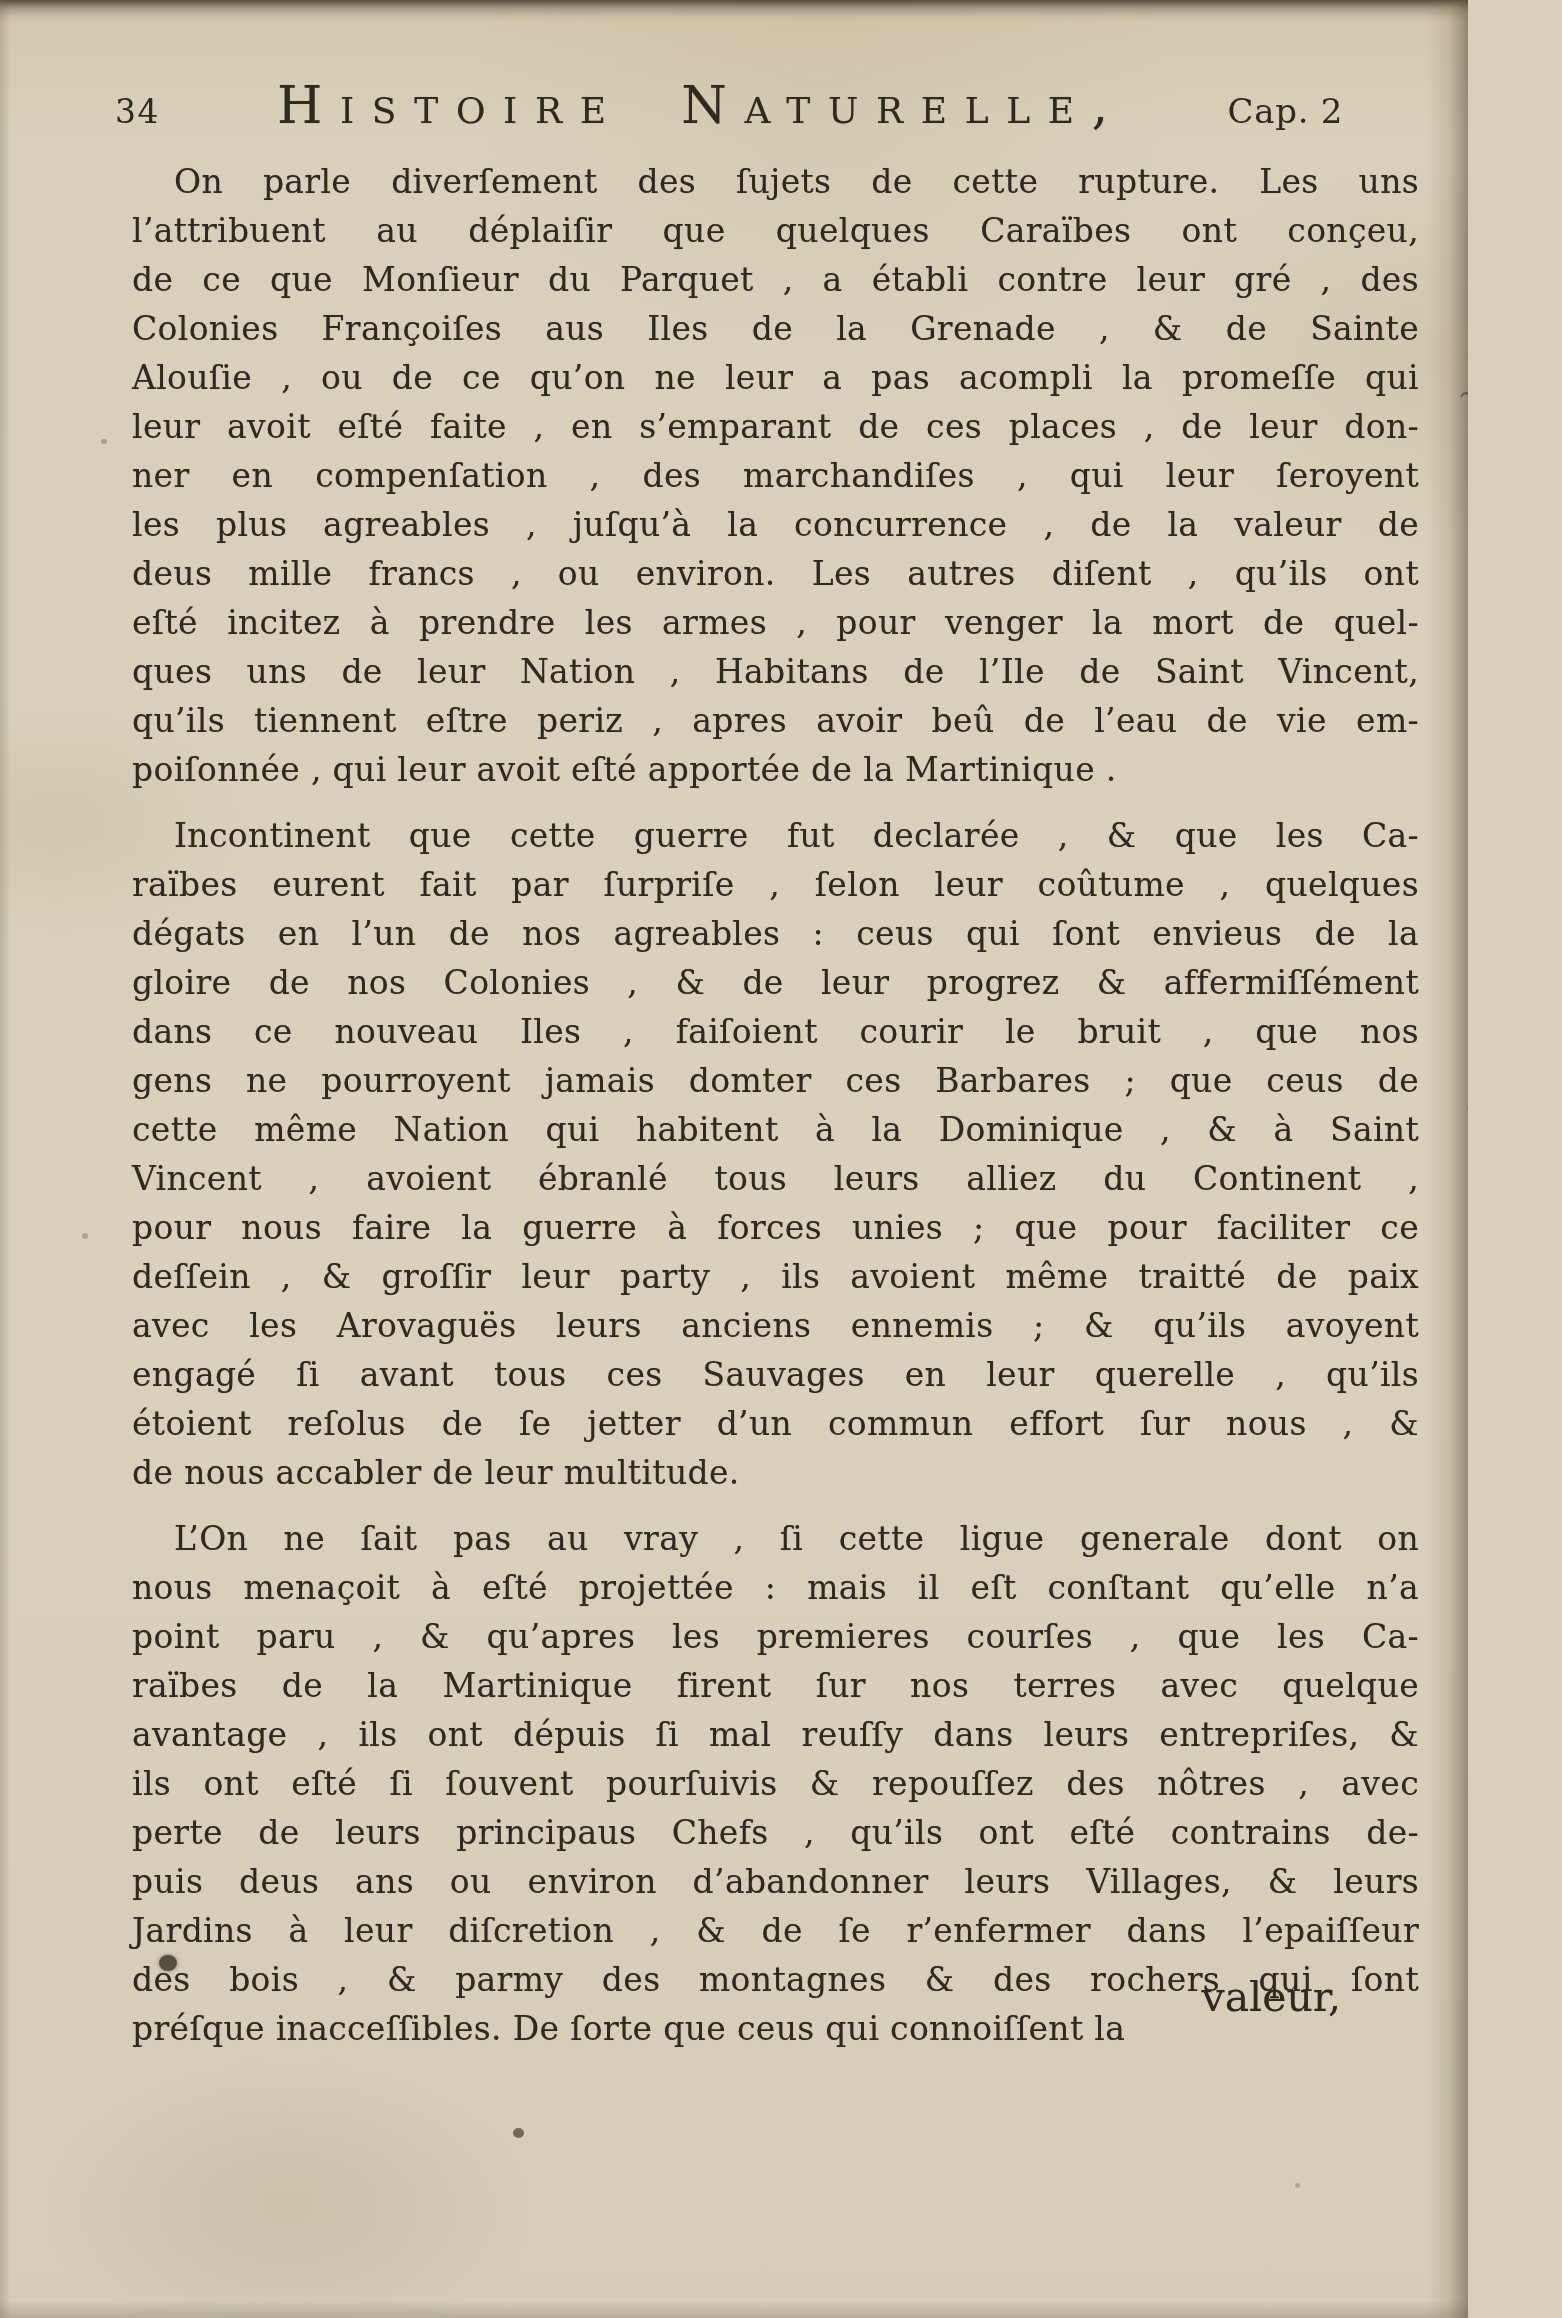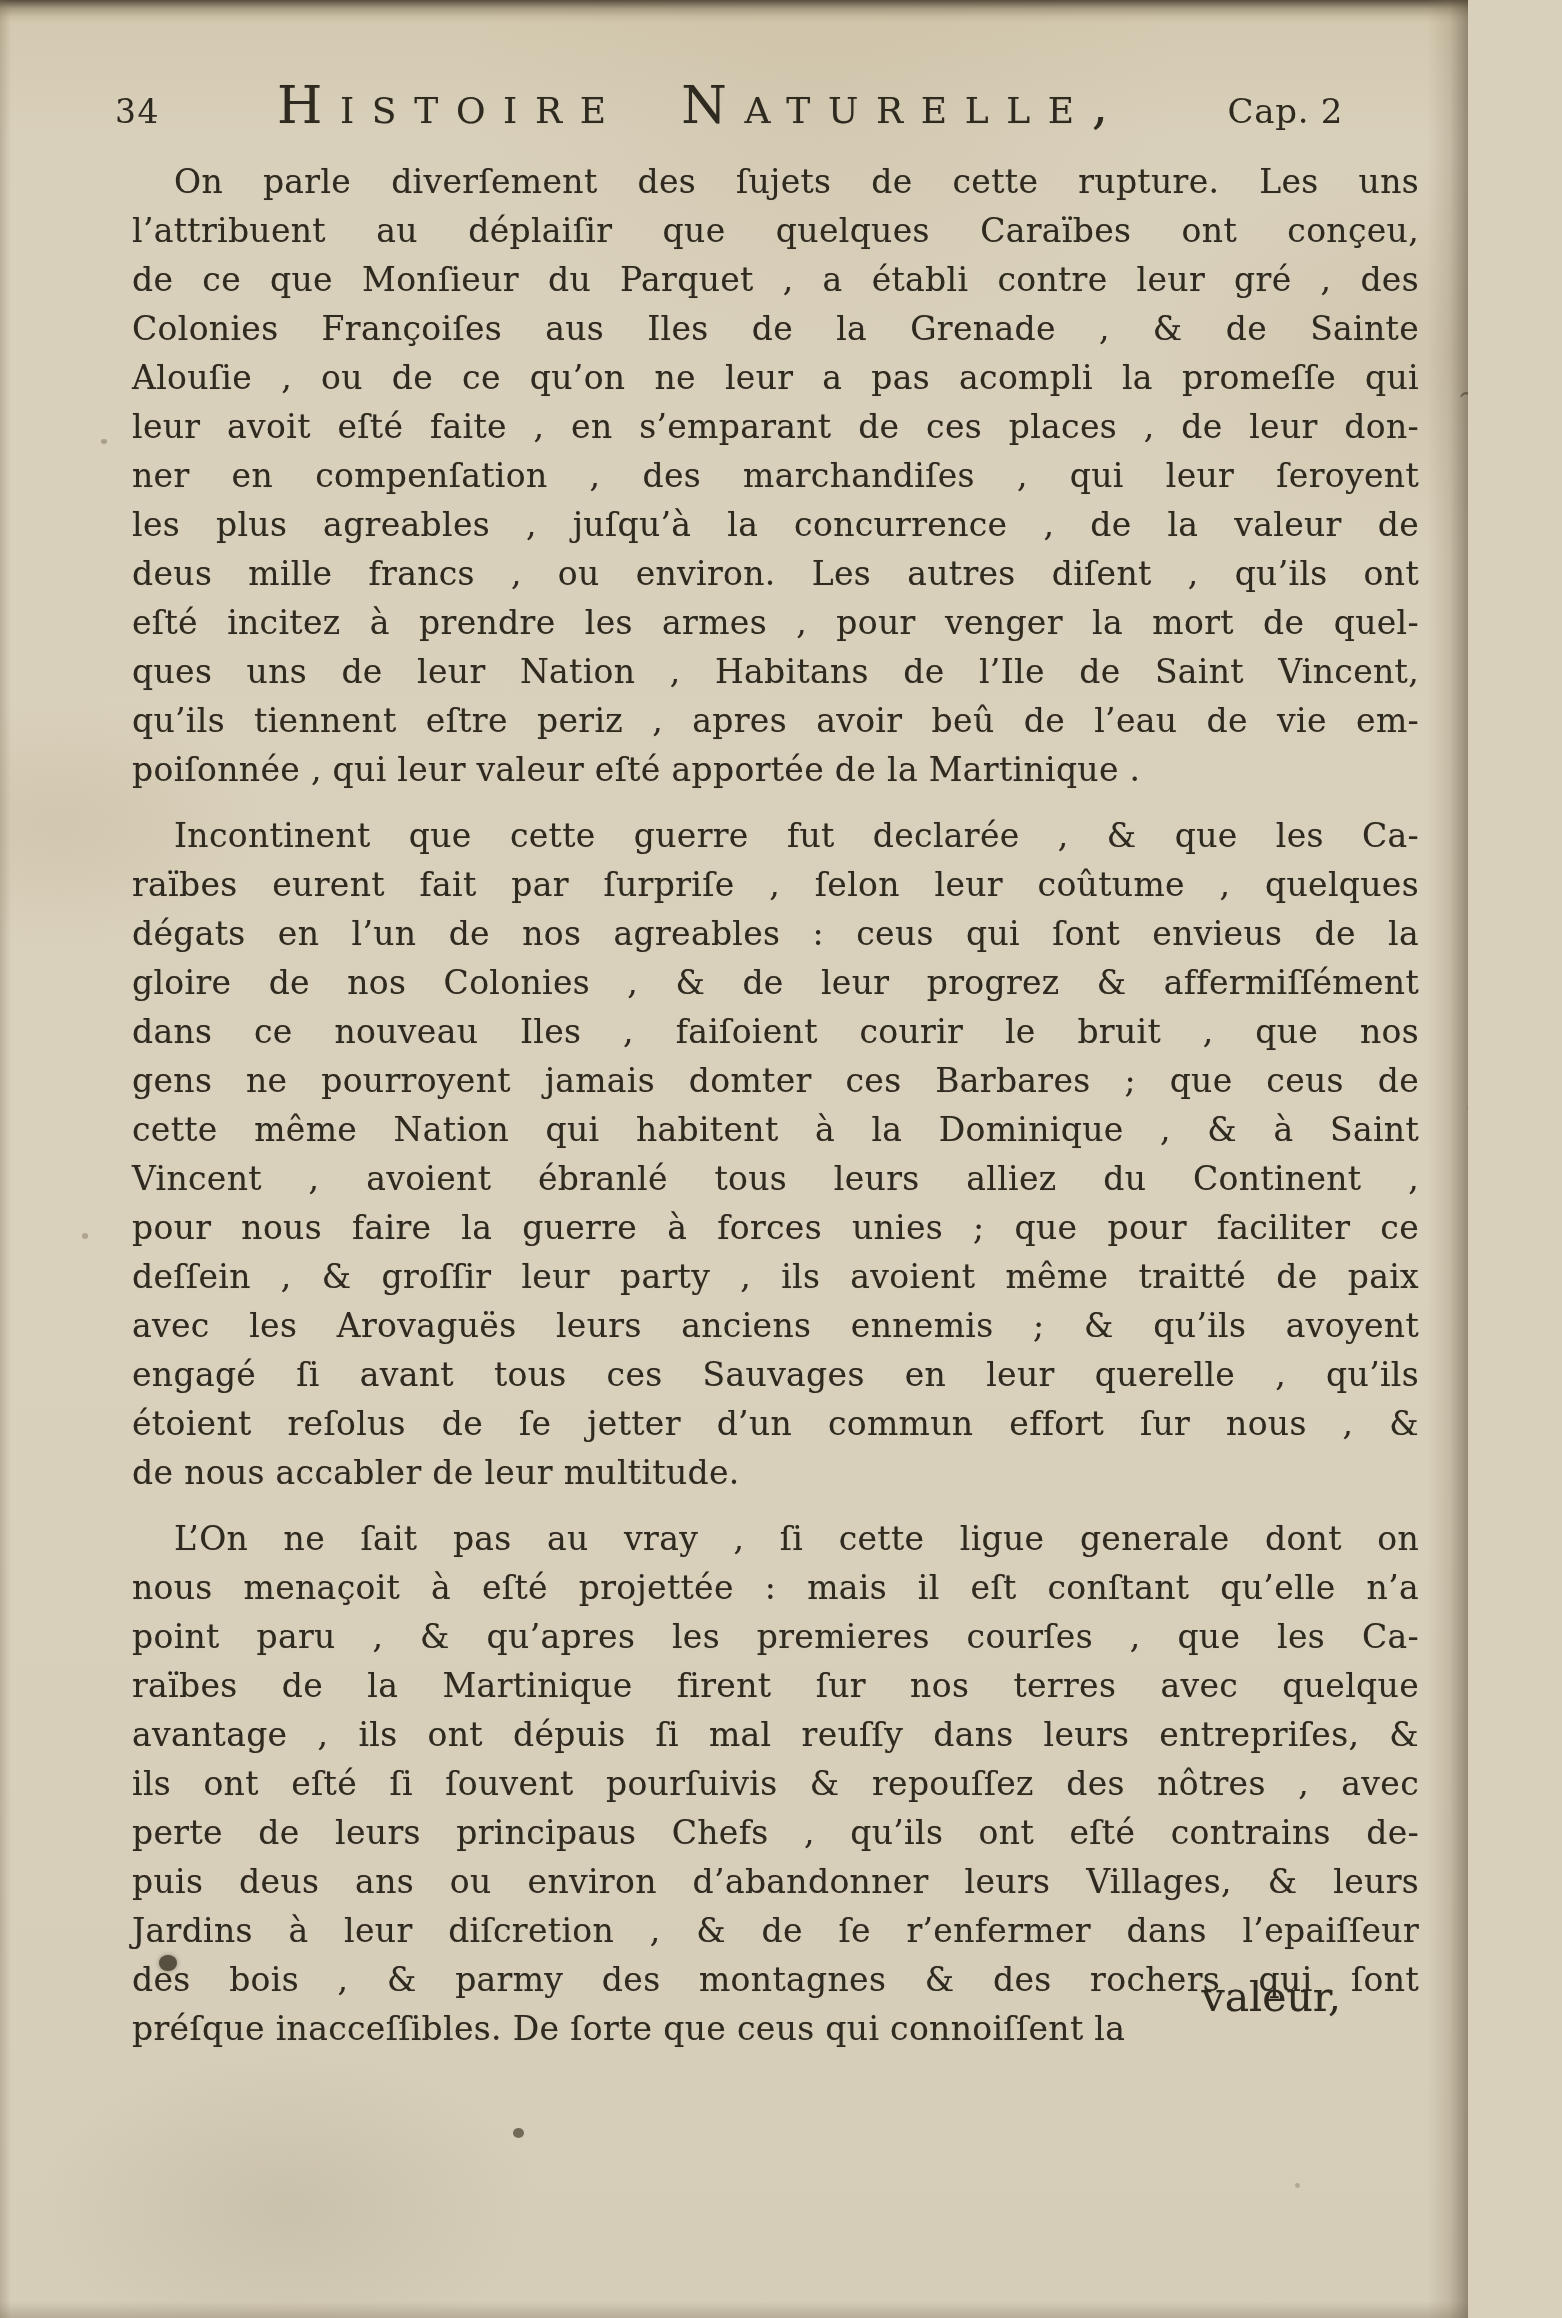--- a/index.html
+++ b/index.html
@@ -105,21 +105,21 @@
         <div class="line">de ce que Monſieur du Parquet , a établi contre leur gré , des</div>
         <div class="line">Colonies Françoiſes aus Iles de la Grenade , &amp; de Sainte</div>
         <div class="line">Alouſie , ou de ce qu’on ne leur a pas acompli la promeſſe qui</div>
         <div class="line">leur avoit eſté faite , en s’emparant de ces places , de leur don-</div>
         <div class="line">ner en compenſation , des marchandiſes , qui leur ſeroyent</div>
         <div class="line">les plus agreables ,  juſqu’à la concurrence ,  de la valeur de</div>
         <div class="line">deus mille francs ,  ou environ.   Les autres diſent ,  qu’ils ont</div>
         <div class="line">eſté incitez à prendre les armes ,  pour venger la mort de quel-</div>
         <div class="line">ques uns de leur Nation ,  Habitans de l’Ile de Saint Vincent,</div>
         <div class="line">qu’ils tiennent eſtre periz ,  apres avoir beû de l’eau de vie em-</div>
-        <div class="line last">poiſonnée , qui leur valeur eſté apportée de la Martinique .</div>
+        <div class="line last">poiſonnée , qui leur avoit eſté apportée de la Martinique .</div>
       </section>
     <section class="para">
         <div class="line first">Incontinent que cette guerre fut declarée ,  &amp; que les Ca-</div>
         <div class="line">raïbes eurent fait par ſurpriſe ,  ſelon leur coûtume ,  quelques</div>
         <div class="line">dégats en l’un de nos agreables :  ceus qui ſont envieus de la</div>
         <div class="line">gloire de nos Colonies ,  &amp; de leur progrez &amp; affermiſſément</div>
         <div class="line">dans ce nouveau Iles ,  faiſoient courir le bruit ,  que nos</div>
         <div class="line">gens ne pourroyent jamais domter ces Barbares ;  que ceus de</div>
         <div class="line">cette même Nation qui habitent à la Dominique ,  &amp; à Saint</div>
         <div class="line">Vincent ,  avoient ébranlé tous leurs alliez du Continent ,</div>

